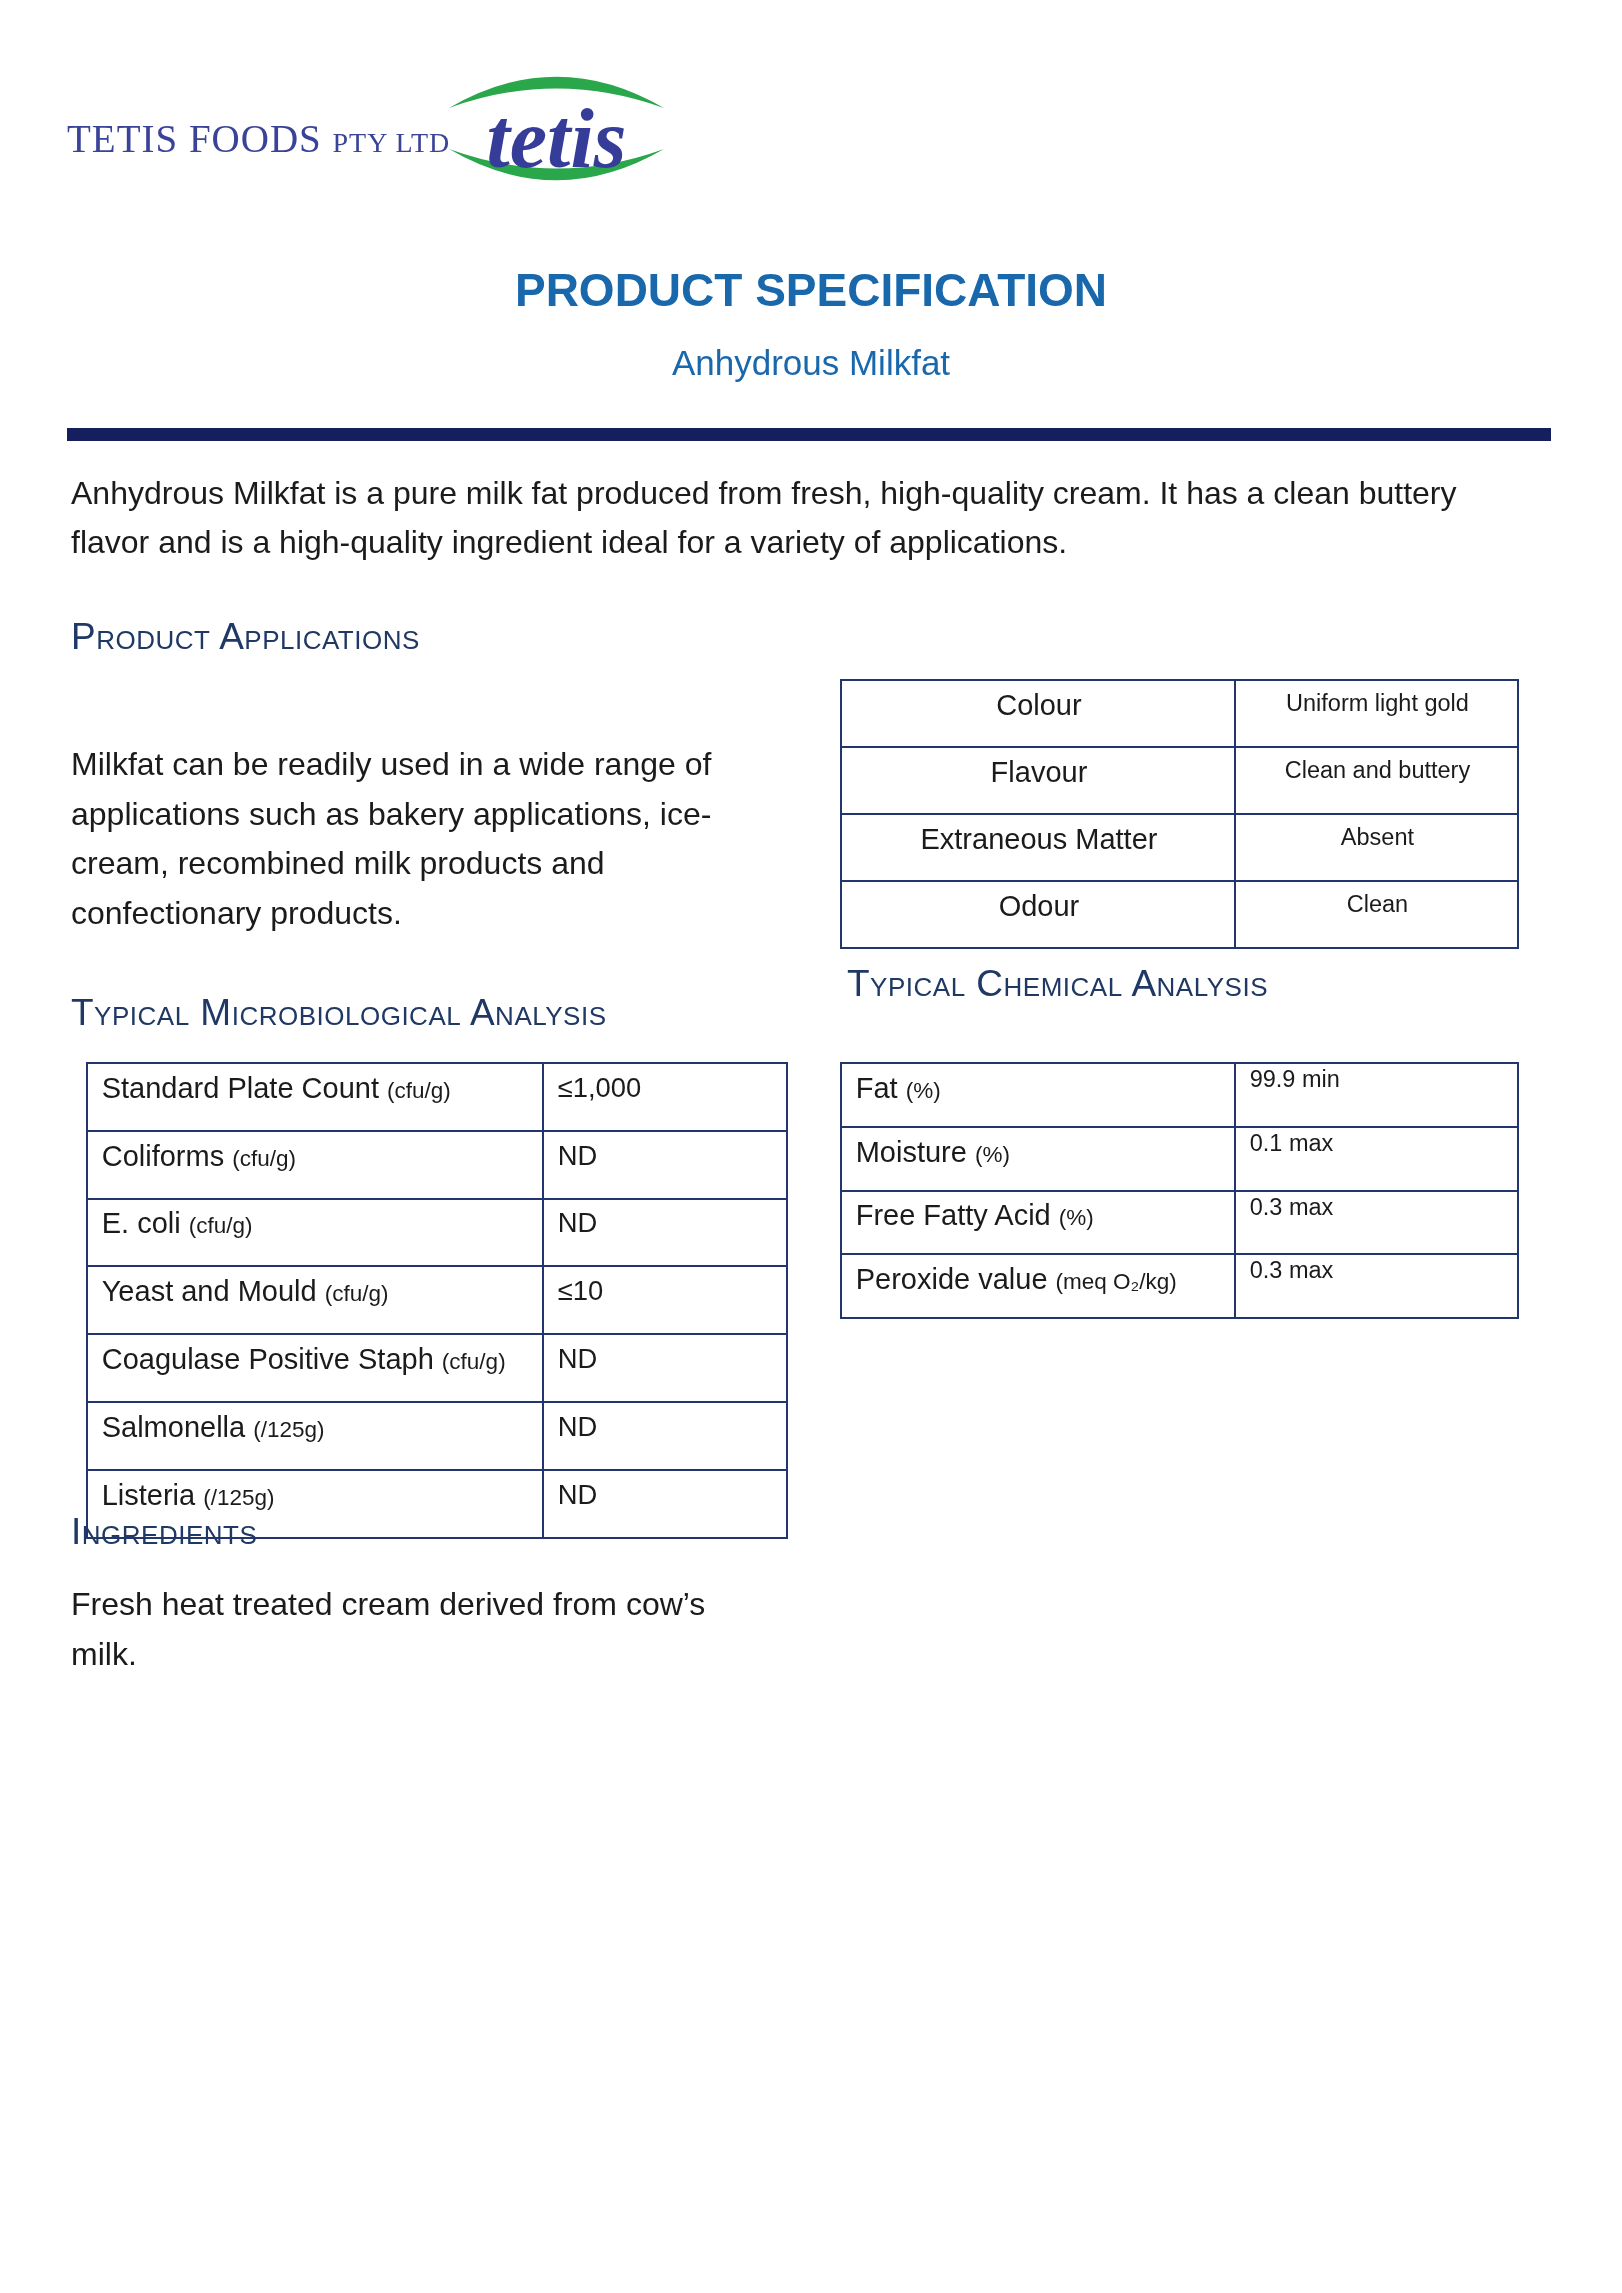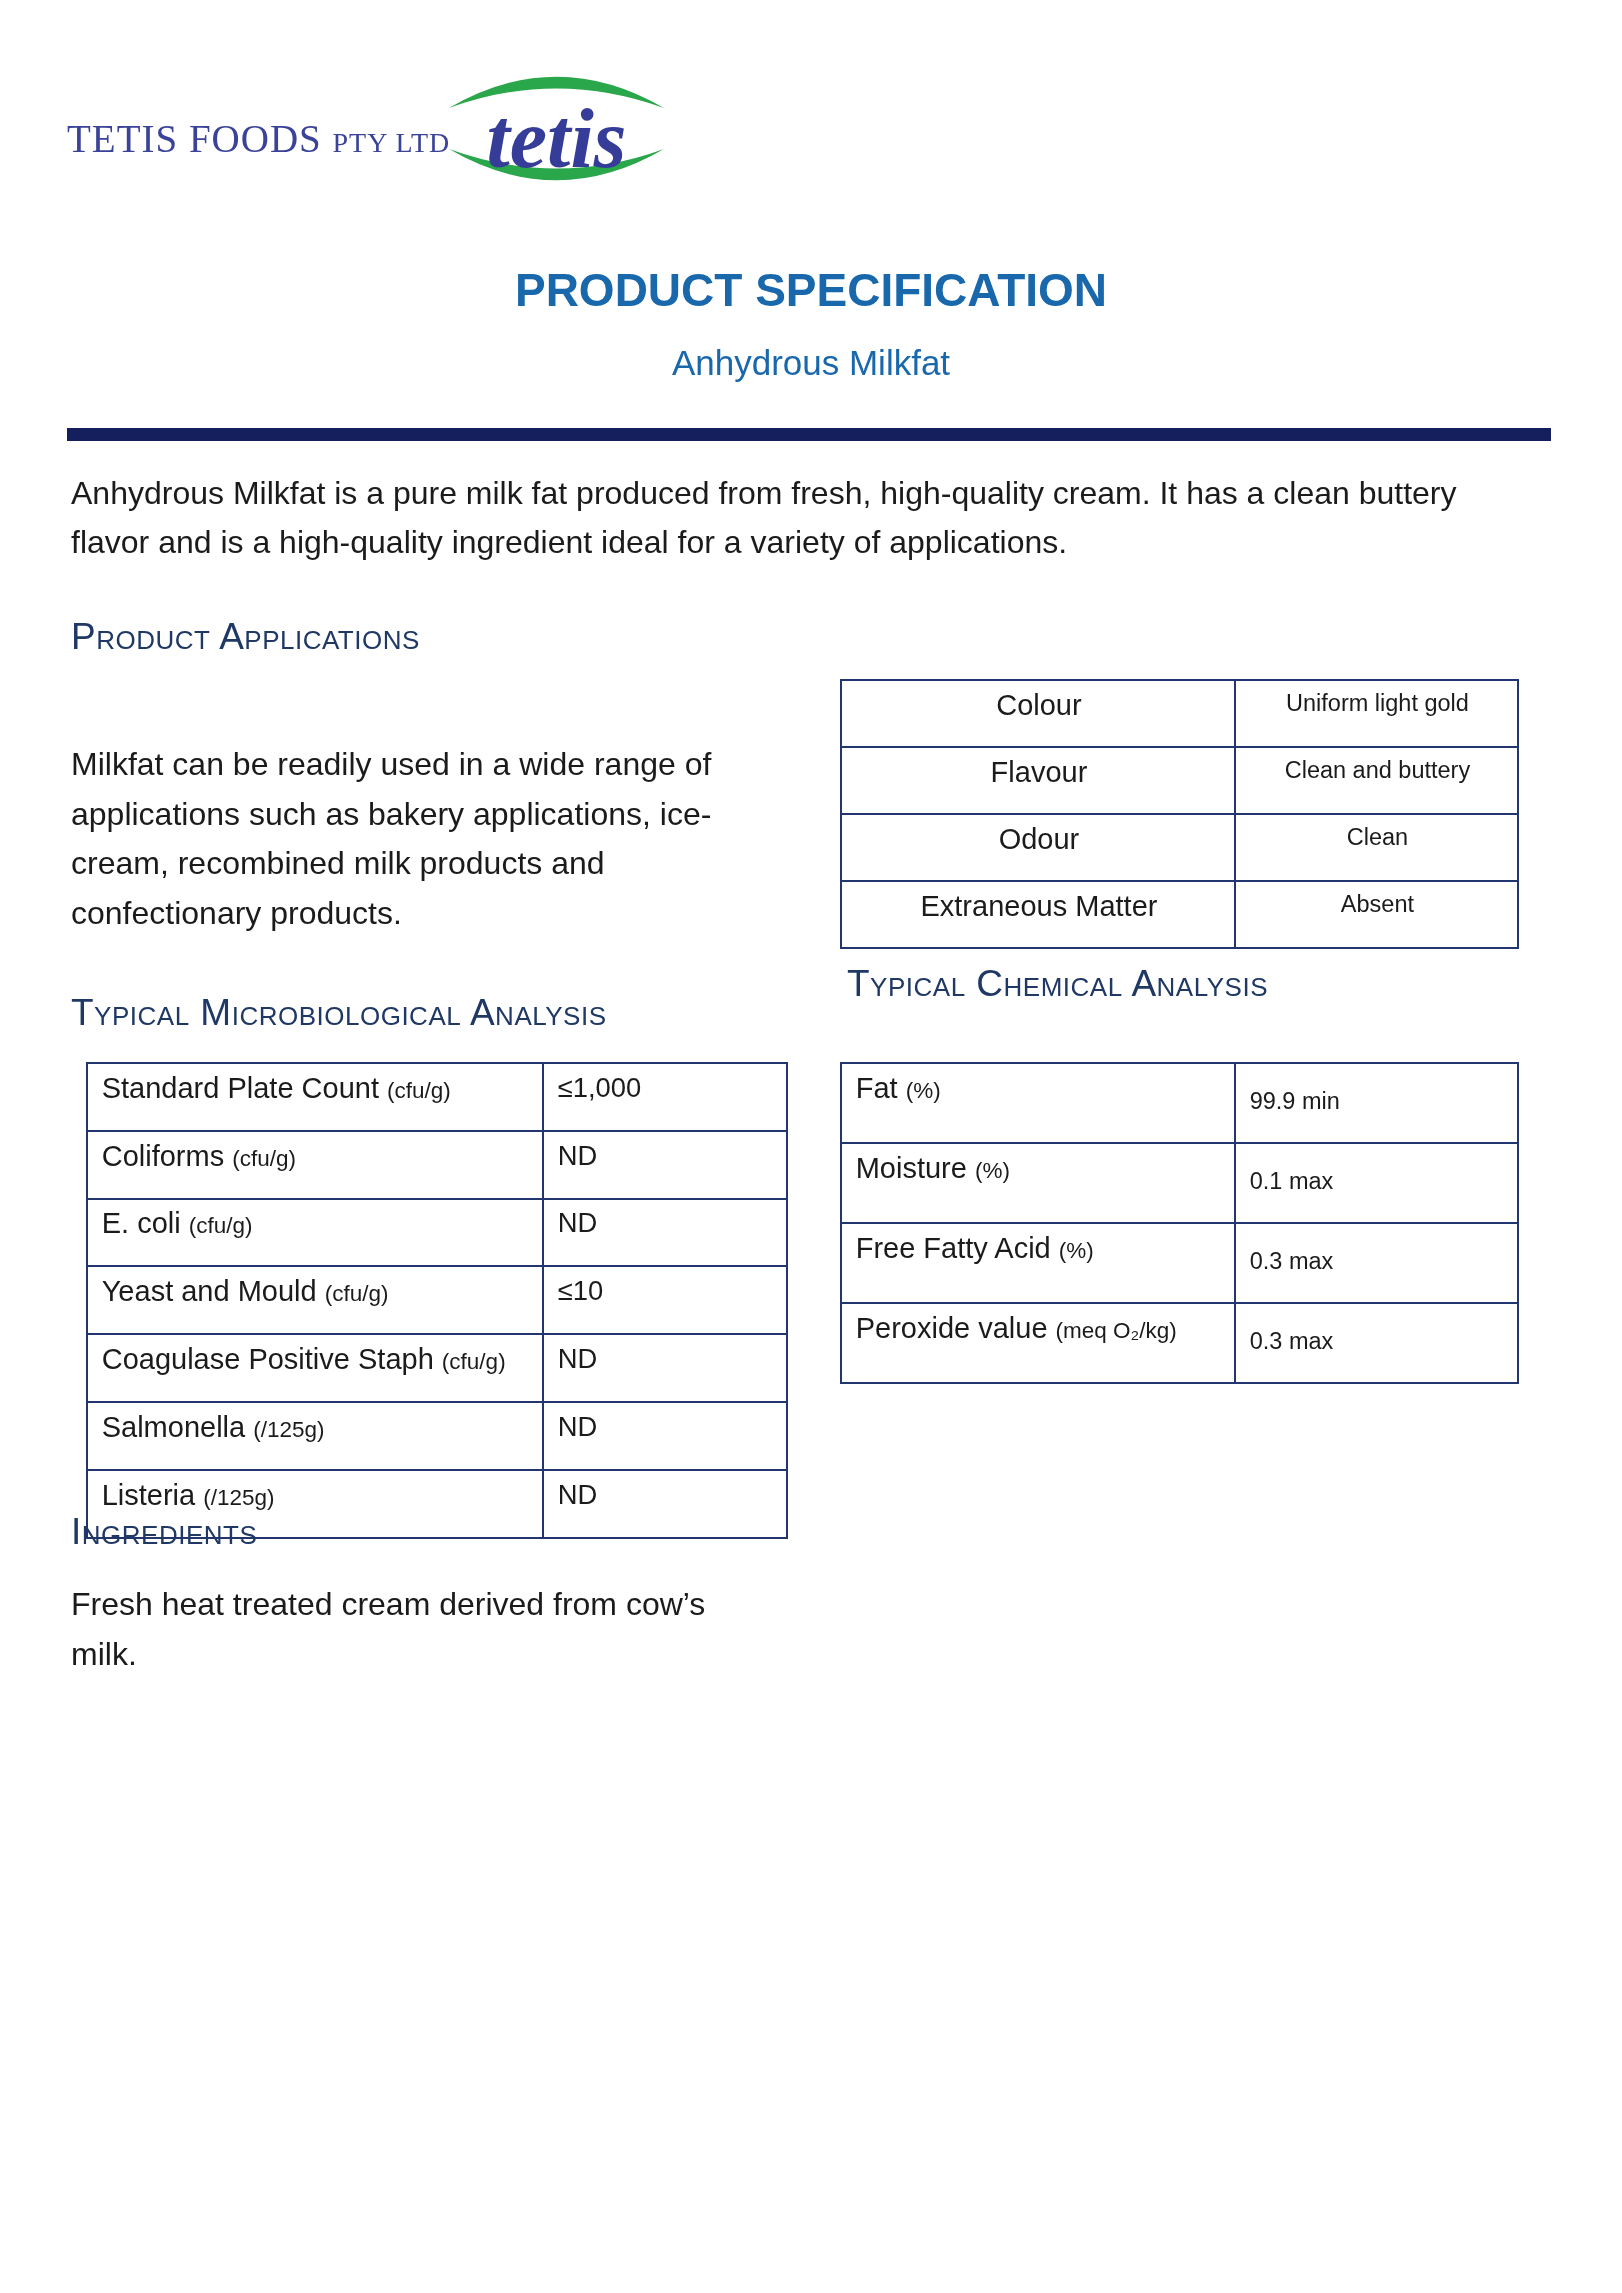--- a/index.html
+++ b/index.html
@@ -79,21 +79,21 @@
   table.micro{left:86px;top:1062px;width:700px;}
   table.micro col.c1{width:456px;} table.micro col.c2{width:244px;}
   table.micro td{height:58px;}
   table.phys{left:840px;top:679px;width:677px;}
   table.phys col.c1{width:394px;} table.phys col.c2{width:283px;}
   table.phys td{height:56px;text-align:center;}
   table.phys td.val{padding-top:9px;}
   table.chem{left:840px;top:1062px;width:677px;}
   table.chem col.c1{width:394px;} table.chem col.c2{width:283px;}
   table.chem td{height:54px;}
-  table.chem td.val{padding-top:24px;}
+  table.chem td.val{padding-top:2px;}
   
   .logo text{
     font-family:"Liberation Serif",serif;
     font-style:italic;font-weight:bold;
   }
 </style>
 </head>
 <body>
 
 <div class="page">
@@ -169,26 +169,26 @@
     <tbody>
       <tr>
         <td class="lbl">Colour</td>
         <td class="val">Uniform light gold</td>
       </tr>
       <tr>
         <td class="lbl">Flavour</td>
         <td class="val">Clean and buttery</td>
       </tr>
       <tr>
+        <td class="lbl">Extraneous Matter</td>
+        <td class="val">Absent</td>
+      </tr>
+      <tr>
         <td class="lbl">Odour</td>
         <td class="val">Clean</td>
-      </tr>
-      <tr>
-        <td class="lbl">Extraneous Matter</td>
-        <td class="val">Absent</td>
       </tr>
     </tbody>
   </table>
 
   <div class="sec-head" style="left:847px;top:963px;">Typical Chemical Analysis</div>
 
   <table class="spec chem">
     <colgroup>
         <col class="c1">
         <col class="c2">

